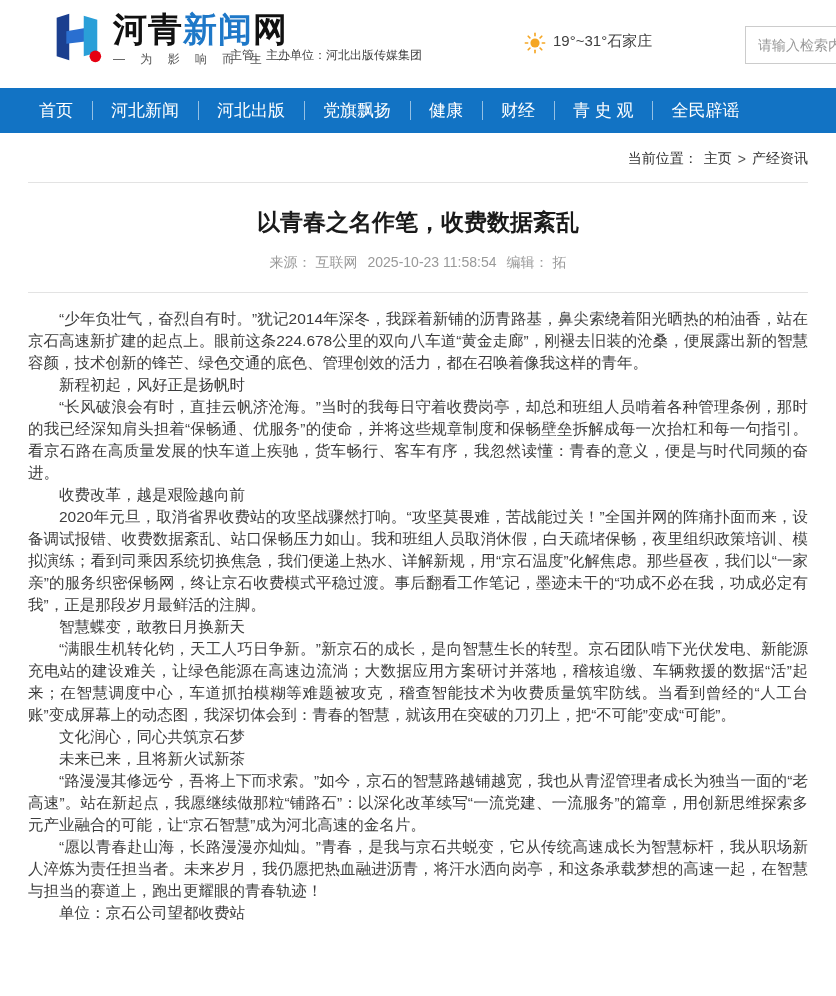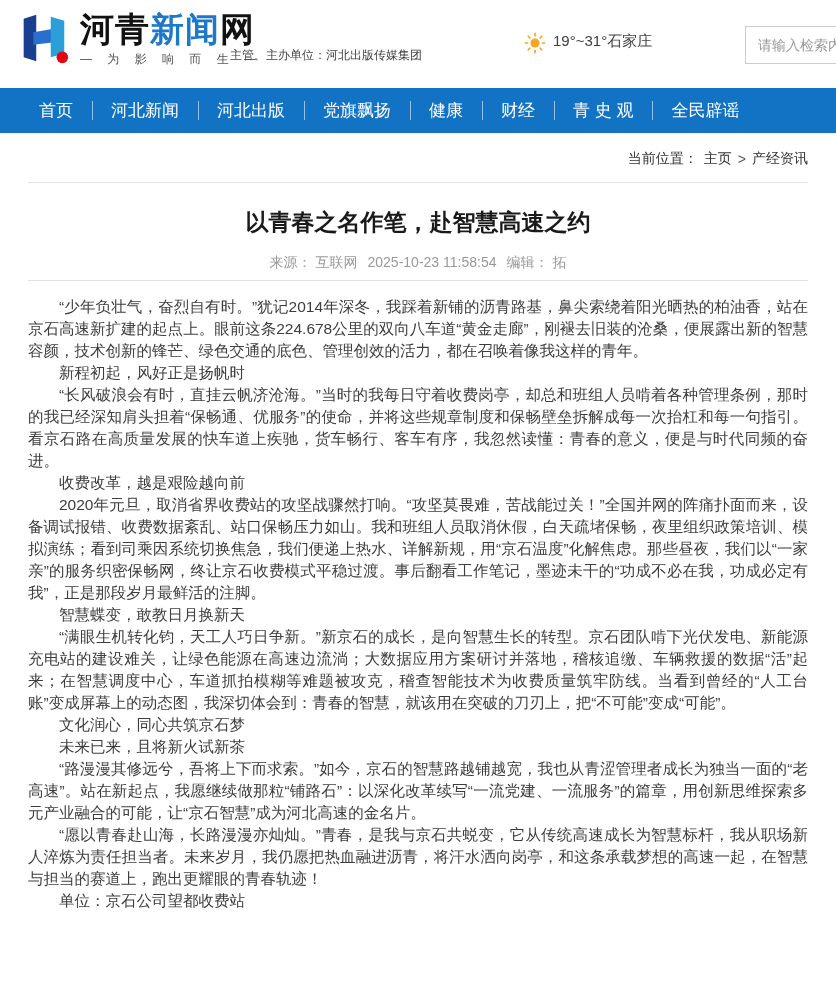--- a/index.html
+++ b/index.html
@@ -2,21 +2,21 @@
 <html><head>
 <meta charset="utf-8">
 <style>
   * { margin: 0; padding: 0; box-sizing: border-box; }
   html, body { background: #ffffff; }
   body { font-family: "Liberation Sans", "DejaVu Sans", sans-serif; }
   .page { width: 836px; height: 996px; overflow: hidden; position: relative; background: #fff; }
 
   
   .site-header { height: 88px; position: relative; background: #fff; }
-  .logo-wrap { position: absolute; left: 14px; top: 10px; display: flex; align-items: center; }
+  .logo-wrap { position: absolute; left: 47px; top: 10px; display: flex; align-items: flex-start; }
   .logo-icon { width: 58px; height: 56px; margin-right: 8px; }
   .logo-texts { display: flex; flex-direction: column; }
   .logo-name { font-size: 34px; font-weight: bold; letter-spacing: 1px; line-height: 38px; color: #111; }
   .logo-name .blue { color: #1e78c8; }
   .logo-tagline { font-size: 12px; color: #555; letter-spacing: 6px; margin-top: 3px; white-space: nowrap; }
   .sponsor { position: absolute; left: 230px; top: 47px; font-size: 12px; color: #404040; }
   .weather { position: absolute; left: 524px; top: 32px; display: flex; align-items: flex-start; gap: 7px; }
   .weather-icon { width: 22px; height: 22px; }
   .weather-text { font-size: 15px; color: #404040; }
   .search-box { position: absolute; left: 745px; top: 26px; width: 220px; height: 38px; }
@@ -35,21 +35,21 @@
   
   .breadcrumb { margin: 0 28px; padding: 17px 0 14px 0; border-bottom: 1px solid #e3e3e3;
                 font-size: 14px; color: #333; display: flex; align-items: center; gap: 6px; justify-content: flex-end; }
   .breadcrumb .crumb-link { color: #333; text-decoration: none; cursor: pointer; }
   .breadcrumb .crumb-sep { color: #555; }
 
   
   .article { padding: 0 28px; }
   .article-title { margin-top: 22px; text-align: center; font-size: 23px; font-weight: 600; color: #1a1a1a; line-height: 34px; }
   .article-meta { margin-top: 15px; display: flex; justify-content: center; gap: 10px;
-                  font-size: 14px; color: #999; padding-bottom: 8px; border-bottom: 1px solid #e3e3e3; }
+                  font-size: 14px; color: #999; padding-bottom: 20px; border-bottom: 1px solid #e3e3e3; }
   .article-meta .meta-pair { display: flex; gap: 4px; }
   .article-body { padding-top: 15px; }
   .article-body p.para { font-size: 15.5px; line-height: 22px; color: #3d3d3d; text-indent: 2em;
                          text-align: justify; }
 </style>
 </head>
 <body>
 
 <div class="page">
 
@@ -109,21 +109,21 @@
     </nav>
 
   <div class="breadcrumb">
     <span>当前位置：</span>
     <a class="crumb-link">主页</a>
     <span class="crumb-sep">&gt;</span>
     <span>产经资讯</span>
   </div>
 
   <div class="article">
-    <h1 class="article-title">以青春之名作笔，赴智慧高速之约</h1>
+    <h1 class="article-title">以青春之名作笔，收费数据紊乱</h1>
     <div class="article-meta">
       <span class="meta-pair">
         <span>来源：</span>
         <span>互联网</span>
       </span>
       <span>2025-10-23 11:58:54</span>
       <span class="meta-pair">
         <span>编辑：</span>
         <span>拓</span>
       </span>

